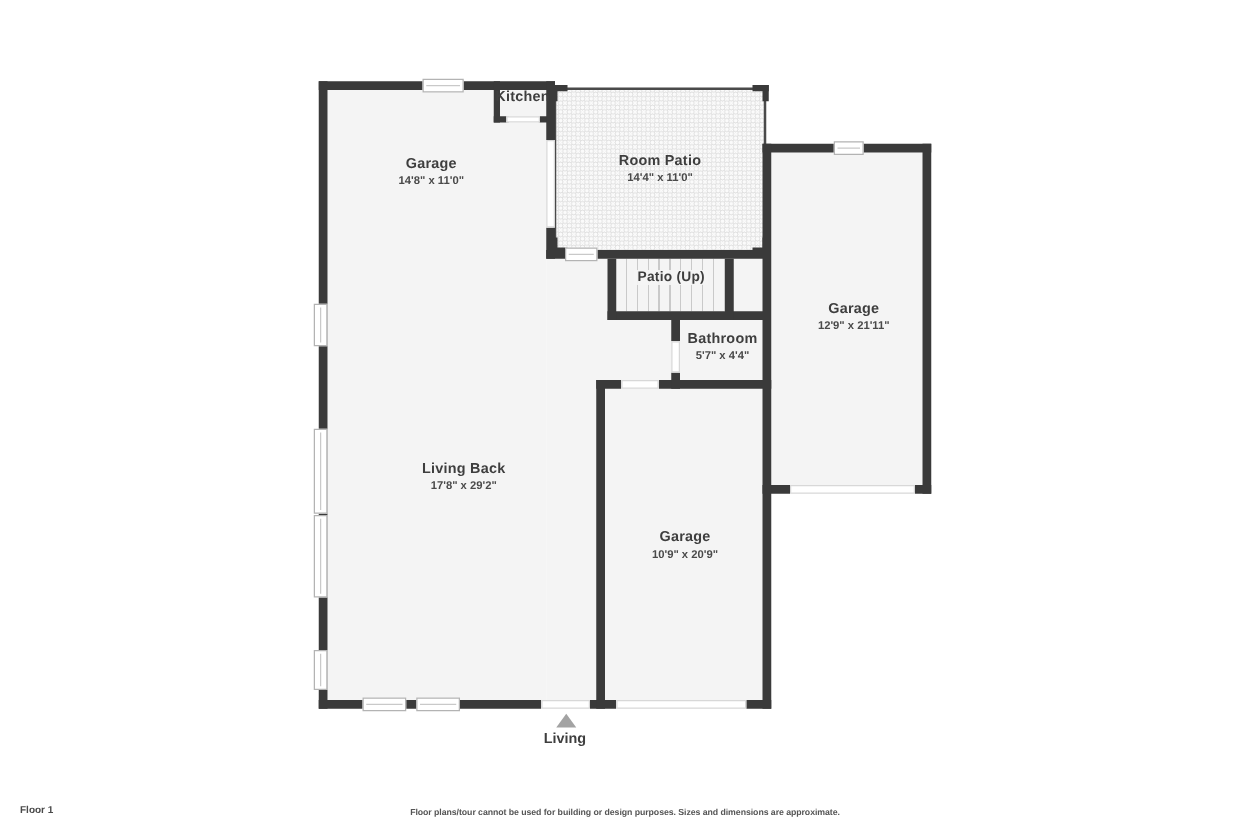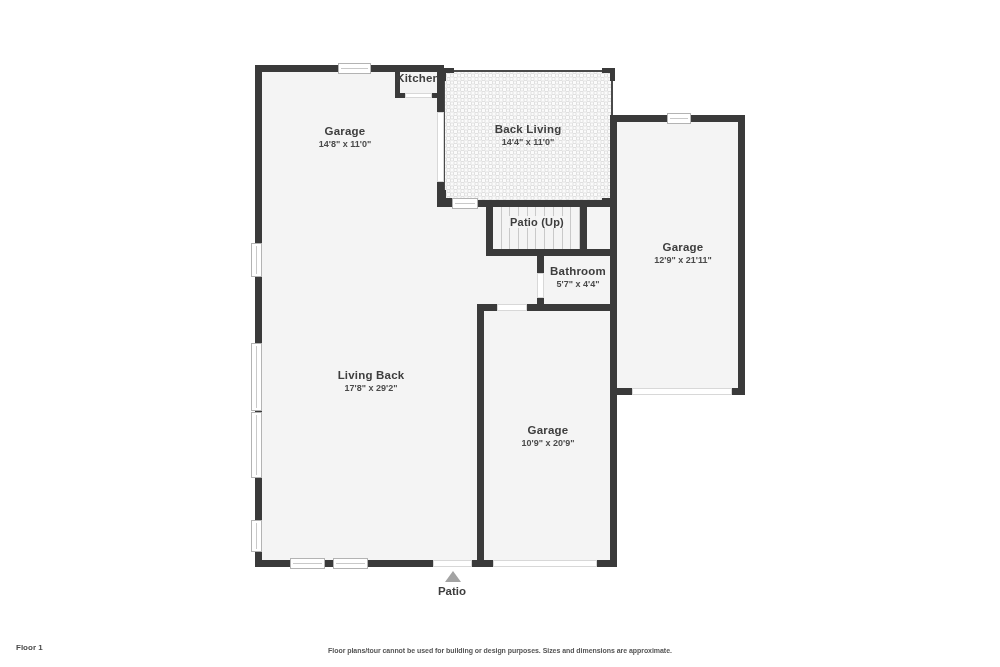--- a/index.html
+++ b/index.html
@@ -114,38 +114,38 @@
   <div class="win win-v" style="left:251px;top:243px;width:11px;height:34px;"></div>
   <div class="win win-v" style="left:251px;top:343px;width:11px;height:68px;"></div>
   <div class="win win-v" style="left:251px;top:412px;width:11px;height:66px;"></div>
   <div class="win win-v" style="left:251px;top:520px;width:11px;height:32px;"></div>
   <div class="win win-h" style="left:290px;top:558px;width:35px;height:11px;"></div>
   <div class="win win-h" style="left:333px;top:558px;width:35px;height:11px;"></div>
 
   <div class="room-name" style="left:345px;top:125px;">Garage</div>
   <div class="room-dims" style="left:345px;top:139px;">14'8" x 11'0"</div>
 
-  <div class="room-name" style="left:528px;top:123px;">Back Living</div>
+  <div class="room-name" style="left:528px;top:123px;">Room Patio</div>
   <div class="room-dims" style="left:528px;top:137px;">14'4" x 11'0"</div>
 
   <div class="room-name" style="left:418px;top:72px;">Kitchen</div>
 
   <div class="room-name" style="left:683px;top:241px;">Garage</div>
   <div class="room-dims" style="left:683px;top:255px;">12'9" x 21'11"</div>
 
   <div class="room-name stairs-label" style="left:537px;top:216px;">Patio (Up)</div>
 
   <div class="room-name" style="left:578px;top:265px;">Bathroom</div>
   <div class="room-dims" style="left:578px;top:279px;">5'7" x 4'4"</div>
 
   <div class="room-name" style="left:371px;top:369px;">Living Back</div>
   <div class="room-dims" style="left:371px;top:383px;">17'8" x 29'2"</div>
 
   <div class="room-name" style="left:548px;top:424px;">Garage</div>
   <div class="room-dims" style="left:548px;top:438px;">10'9" x 20'9"</div>
 
   <div class="entry-arrow"></div>
-  <div class="entry-label">Patio</div>
+  <div class="entry-label">Living</div>
 
   <div class="floor-tag">Floor 1</div>
   <div class="disclaimer">Floor plans/tour cannot be used for building or design purposes. Sizes and dimensions are approximate.</div>
 
 </div>
 
 </body></html>

